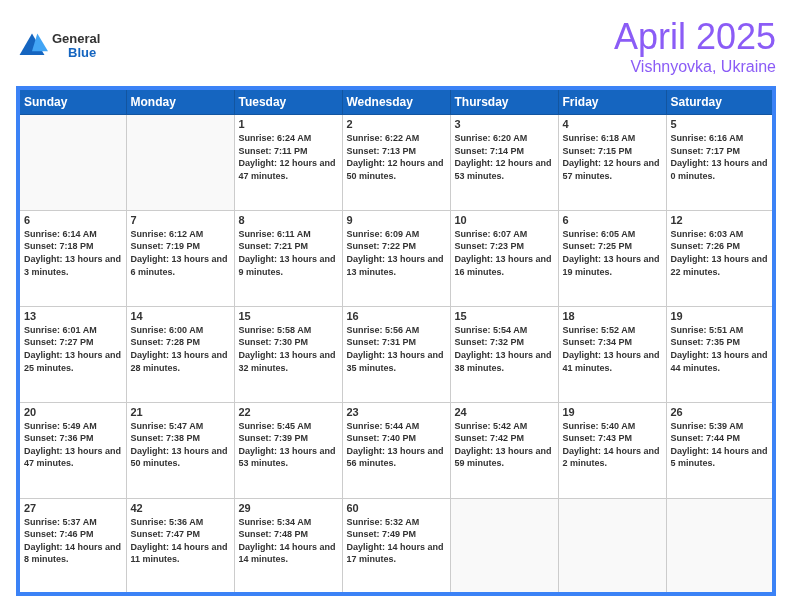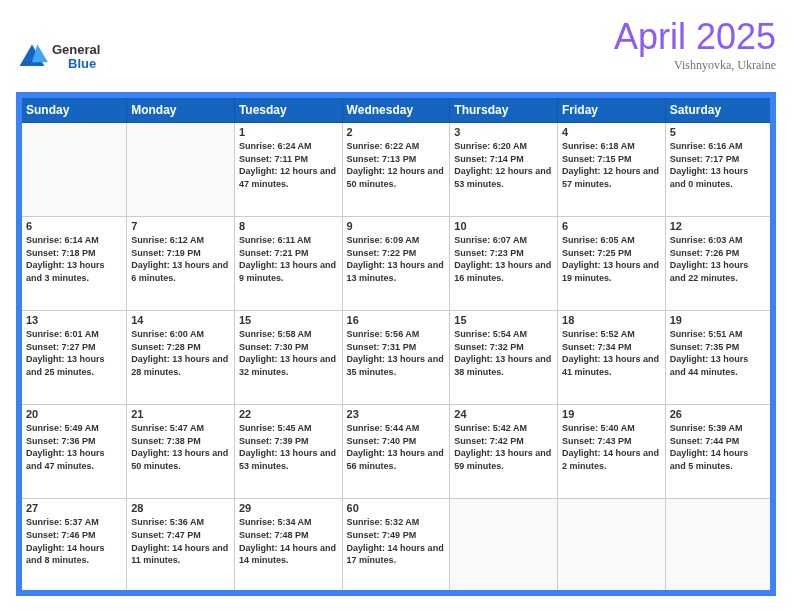--- a/index.html
+++ b/index.html
@@ -13,22 +13,22 @@
     .page {
       width: 792px;
       height: 612px;
       padding: 16px;
       display: flex;
       flex-direction: column;
     }
     .header {
       display: flex;
       justify-content: space-between;
-      align-items: flex-end;
-      margin-bottom: 19px;
+      align-items: center;
+      margin-bottom: 10px;
     }
     .logo {
       display: flex;
       align-items: center;
       gap: 4px;
     }
     .logo-text {
       display: flex;
       flex-direction: column;
       font-size: 13px;
@@ -44,27 +44,26 @@
     }
     .title-block {
       text-align: right;
     }
     .main-title {
       font-size: 36px;
       color: #8b5cf6;
       font-weight: normal;
     }
     .subtitle {
-      font-size: 12px;
-      color: #737373;
-      font-family: Liberation Serif, serif;
+      font-size: 16px;
+      color: #8b5cf6;
     }
     .calendar {
       flex: 1;
-      border: 6px solid #3b82f6;
+      border: 4px solid #3b82f6;
       border-collapse: collapse;
       width: 100%;
       table-layout: fixed;
     }
     .calendar th {
       background: #1565c0;
       color: #fff;
       font-size: 12px;
       font-weight: bold;
       padding: 5px 4px;
@@ -188,21 +187,21 @@
           <td><span class="day-num">24</span>
           <span class="day-detail">Sunrise: 5:42 AM<br>Sunset: 7:42 PM<br>Daylight: 13 hours and 59 minutes.</span></td>
           <td><span class="day-num">19</span>
           <span class="day-detail">Sunrise: 5:40 AM<br>Sunset: 7:43 PM<br>Daylight: 14 hours and 2 minutes.</span></td>
           <td><span class="day-num">26</span>
           <span class="day-detail">Sunrise: 5:39 AM<br>Sunset: 7:44 PM<br>Daylight: 14 hours and 5 minutes.</span></td>
         </tr>
         <tr>
           <td><span class="day-num">27</span>
           <span class="day-detail">Sunrise: 5:37 AM<br>Sunset: 7:46 PM<br>Daylight: 14 hours and 8 minutes.</span></td>
-          <td><span class="day-num">28</span>
+          <td><span class="day-num">42</span>
           <span class="day-detail">Sunrise: 5:36 AM<br>Sunset: 7:47 PM<br>Daylight: 14 hours and 11 minutes.</span></td>
           <td><span class="day-num">29</span>
           <span class="day-detail">Sunrise: 5:34 AM<br>Sunset: 7:48 PM<br>Daylight: 14 hours and 14 minutes.</span></td>
           <td><span class="day-num">60</span>
           <span class="day-detail">Sunrise: 5:32 AM<br>Sunset: 7:49 PM<br>Daylight: 14 hours and 17 minutes.</span></td>
           <td class="empty"></td>
           <td class="empty"></td>
           <td class="empty"></td>
         </tr>
       </tbody>

